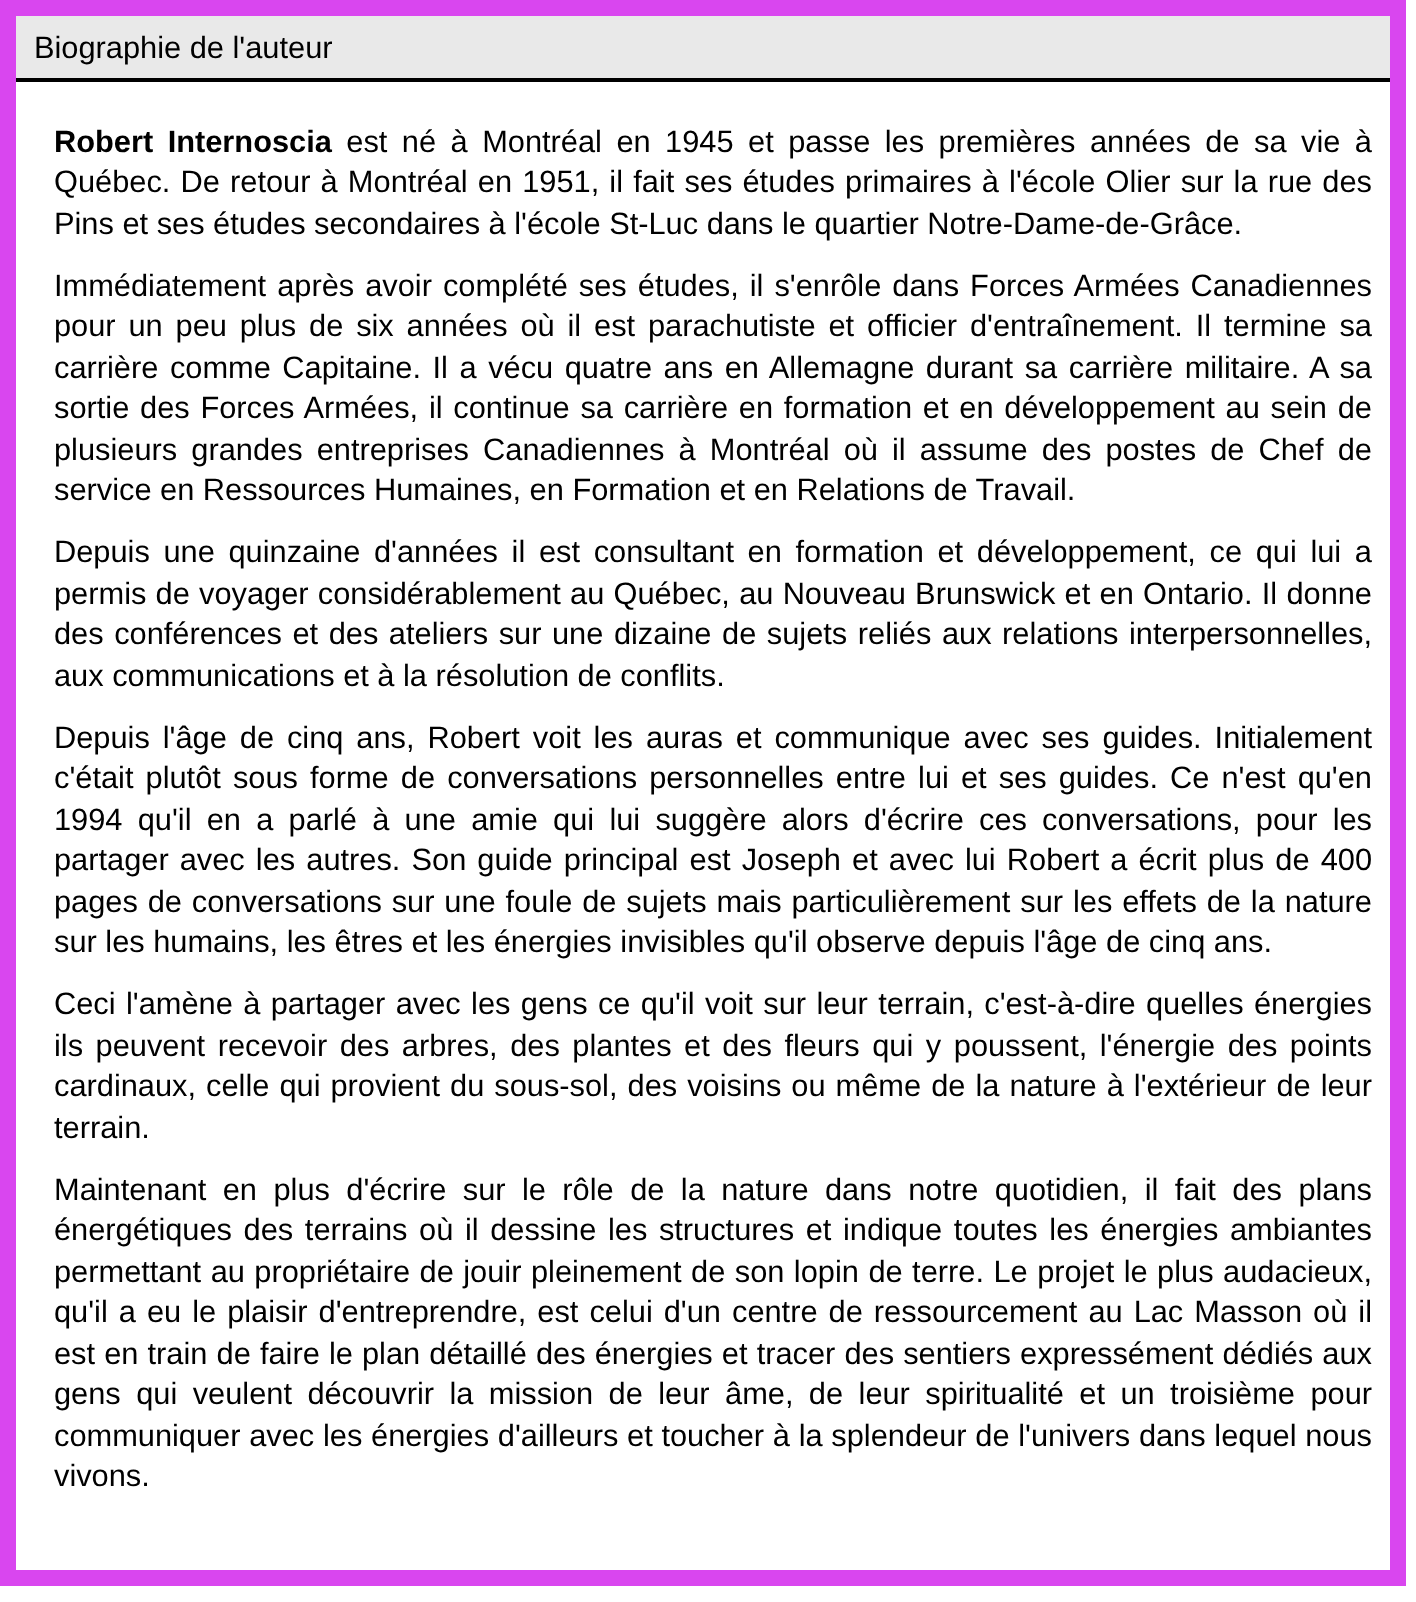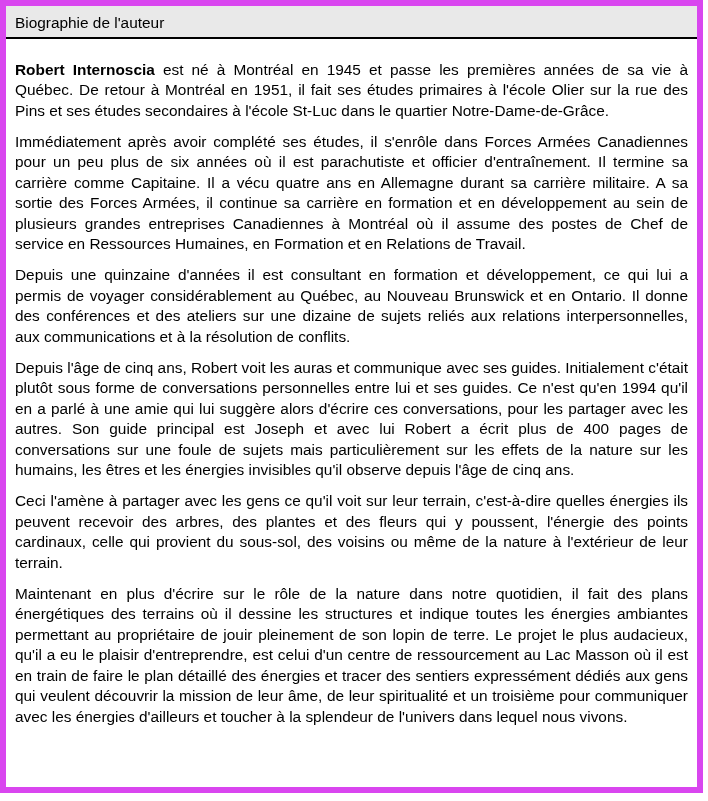--- a/index.html
+++ b/index.html
@@ -10,37 +10,37 @@
   body {
     width: 708px;
     height: 801px;
     font-family: "Liberation Sans", "DejaVu Sans", sans-serif;
     color: #000000;
   }
   .doc {
     box-sizing: border-box;
     width: 703px;
     height: 793px;
-    border: 6px solid #d946ef;
+    border: 8px solid #d946ef;
     background: #ffffff;
     overflow: hidden;
   }
   .titlebar {
     box-sizing: border-box;
     height: 33px;
     background: #e9e9e9;
     border-bottom: 2px solid #000000;
     padding: 8px 9px 0 9px;
     font-size: 15.4px;
     line-height: 17px;
     white-space: nowrap;
   }
   .content {
     box-sizing: border-box;
-    padding: 10px 9px 0 9px;
+    padding: 10px 9px 0 19px;
     font-size: 15.4px;
     line-height: 20.5px;
     text-align: justify;
   }
   .content p {
     margin: 10.5px 0;
   }
   .content strong {
     font-weight: bold;
   }

